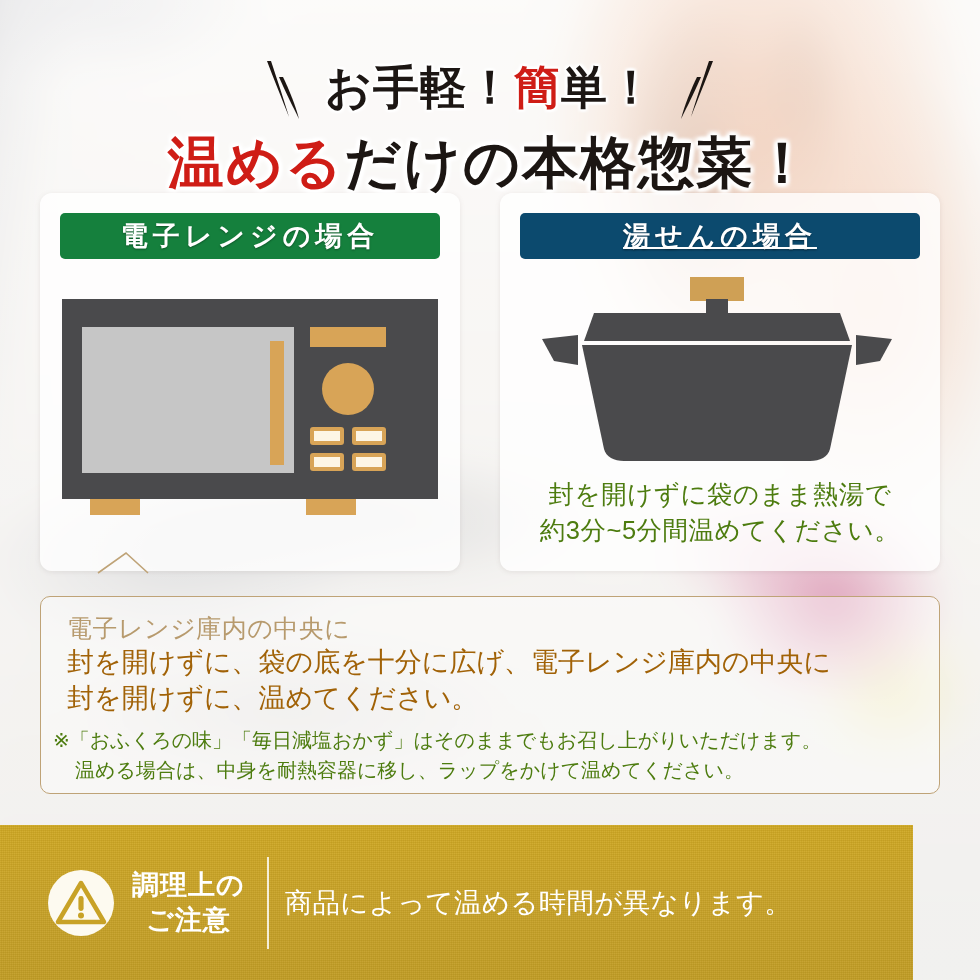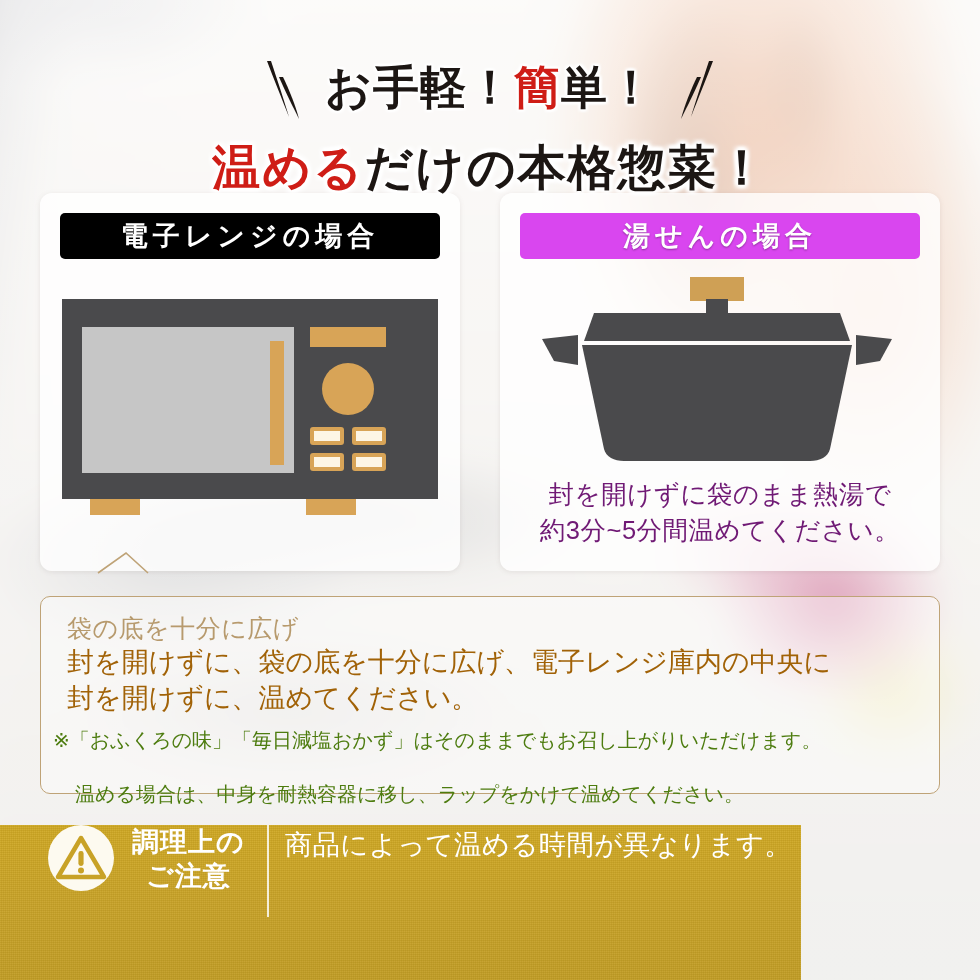--- a/index.html
+++ b/index.html
@@ -63,23 +63,23 @@
     font-size:46px; font-weight:bold; letter-spacing:1px;
     line-height:1; white-space:nowrap;
     color:#1c1613;
     text-shadow:
       2px 0 2px #fff, -2px 0 2px #fff, 0 2px 2px #fff, 0 -2px 2px #fff,
       2px 2px 3px #fff, -2px -2px 3px #fff, 2px -2px 3px #fff, -2px 2px 3px #fff;
   }
   .t1-text .red { color:#cf1d16; }
 
   .title-line2 {
-    margin-top:20px;
+    margin-top:11px;
     font-family:"Liberation Serif","DejaVu Serif",serif;
-    font-size:48px; font-weight:bold; letter-spacing:2px;
+    font-size:56px; font-weight:bold; letter-spacing:2px;
     line-height:1.08; white-space:nowrap;
     color:#1c1613;
     text-shadow:
       3px 0 3px #fff, -3px 0 3px #fff, 0 3px 3px #fff, 0 -3px 3px #fff,
       3px 3px 4px #fff, -3px -3px 4px #fff, 3px -3px 4px #fff, -3px 3px 4px #fff;
   }
   .title-line2 .red { color:#cf1d16; }
 
   
   .card {
@@ -93,34 +93,34 @@
   .card-right { left:500px; width:440px; }
 
   .card-head {
     position:absolute; left:20px; right:20px; top:20px; height:46px;
     border-radius:5px;
     display:flex; align-items:center; justify-content:center;
     font-size:27px; font-weight:bold; letter-spacing:5px;
     color:#ffffff;
     text-shadow:0 1px 2px rgba(0,0,0,.35);
   }
-  .head-gold  { background:#000000; }
-  .head-brown { background:#d946ef; }
+  .head-gold  { background:#15803d; }
+  .head-brown { background:#0c4a6e;text-decoration:underline; }
 
   
   .microwave { position:absolute; left:22px; top:106px; width:376px; height:230px; }
 
   
   .pot { position:absolute; left:38px; top:80px; width:370px; height:190px; }
 
   .pot-caption {
     position:absolute; left:0; right:0; top:283px;
     text-align:center;
     font-size:25.5px; line-height:1.42; font-weight:500;
-    color:#701a75; letter-spacing:.5px;
+    color:#4d7c0f; letter-spacing:.5px;
   }
 
   
   .note-card {
     position:absolute; left:40px; top:596px; width:900px; height:198px;
     border:1.6px solid #bfa377;
     border-radius:10px;
     background:rgba(255,255,255,.40);
     z-index:4;
   }
@@ -131,30 +131,30 @@
     font-size:25px; color:#b79a6d; letter-spacing:.5px; font-weight:500;
   }
   .note-body {
     position:absolute; left:26px; top:48px; right:16px;
     font-size:27px; line-height:1.33; color:#a16207; letter-spacing:0px;
   }
   .note-small {
     position:absolute; left:12px; top:128px; right:14px;
     font-size:20px; line-height:1.5; color:#4d7c0f; letter-spacing:0px;
   }
-  .note-small .indent { display:block; padding-left:22px;margin-top:24px; }
+  .note-small .indent { display:block; padding-left:22px; }
 
   
   .caution {
-    position:absolute; left:0; bottom:0; width:801px; height:155px;
+    position:absolute; left:0; bottom:0; width:913px; height:155px;
     background:
       repeating-linear-gradient(0deg, rgba(255,255,255,.035) 0 1px, rgba(0,0,0,.03) 1px 2px),
       repeating-linear-gradient(90deg, rgba(255,255,255,.03) 0 1px, rgba(0,0,0,.025) 1px 2px),
       linear-gradient(180deg,#cfa822 0%,#c8a227 52%,#c29d24 100%);
-    display:flex; 
+    display:flex; align-items:center;
     z-index:7;
   }
   .caution-icon { margin-left:48px; width:66px; height:66px; flex:none; }
   .caution-label {
     margin-left:18px;
     font-size:27px; line-height:1.26; font-weight:bold;
     color:#ffffff; text-align:center; letter-spacing:1px;
   }
   .caution-divider {
     width:2px; height:92px; margin-left:22px;
@@ -229,21 +229,21 @@
       <path d="M44 72 L314 72 L292 176 C290 184 282 188 272 188 L86 188 C76 188 68 184 66 176 Z" fill="#4a4a4c"></path>
     </svg>
 
     <div class="pot-caption">
       <div>封を開けずに袋のまま熱湯で</div>
       <div>約3分~5分間温めてください。</div>
     </div>
   </div>
 
   <div class="note-card">
-    <div class="note-head">袋の底を十分に広げ</div>
+    <div class="note-head">電子レンジ庫内の中央に</div>
     <div class="note-body">
       <div>封を開けずに、袋の底を十分に広げ、電子レンジ庫内の中央に</div>
       <div>封を開けずに、温めてください。</div>
     </div>
     <div class="note-small">
       <div>※「おふくろの味」「毎日減塩おかず」はそのままでもお召し上がりいただけます。</div>
       <div class="indent">温める場合は、中身を耐熱容器に移し、ラップをかけて温めてください。</div>
     </div>
   </div>
 

